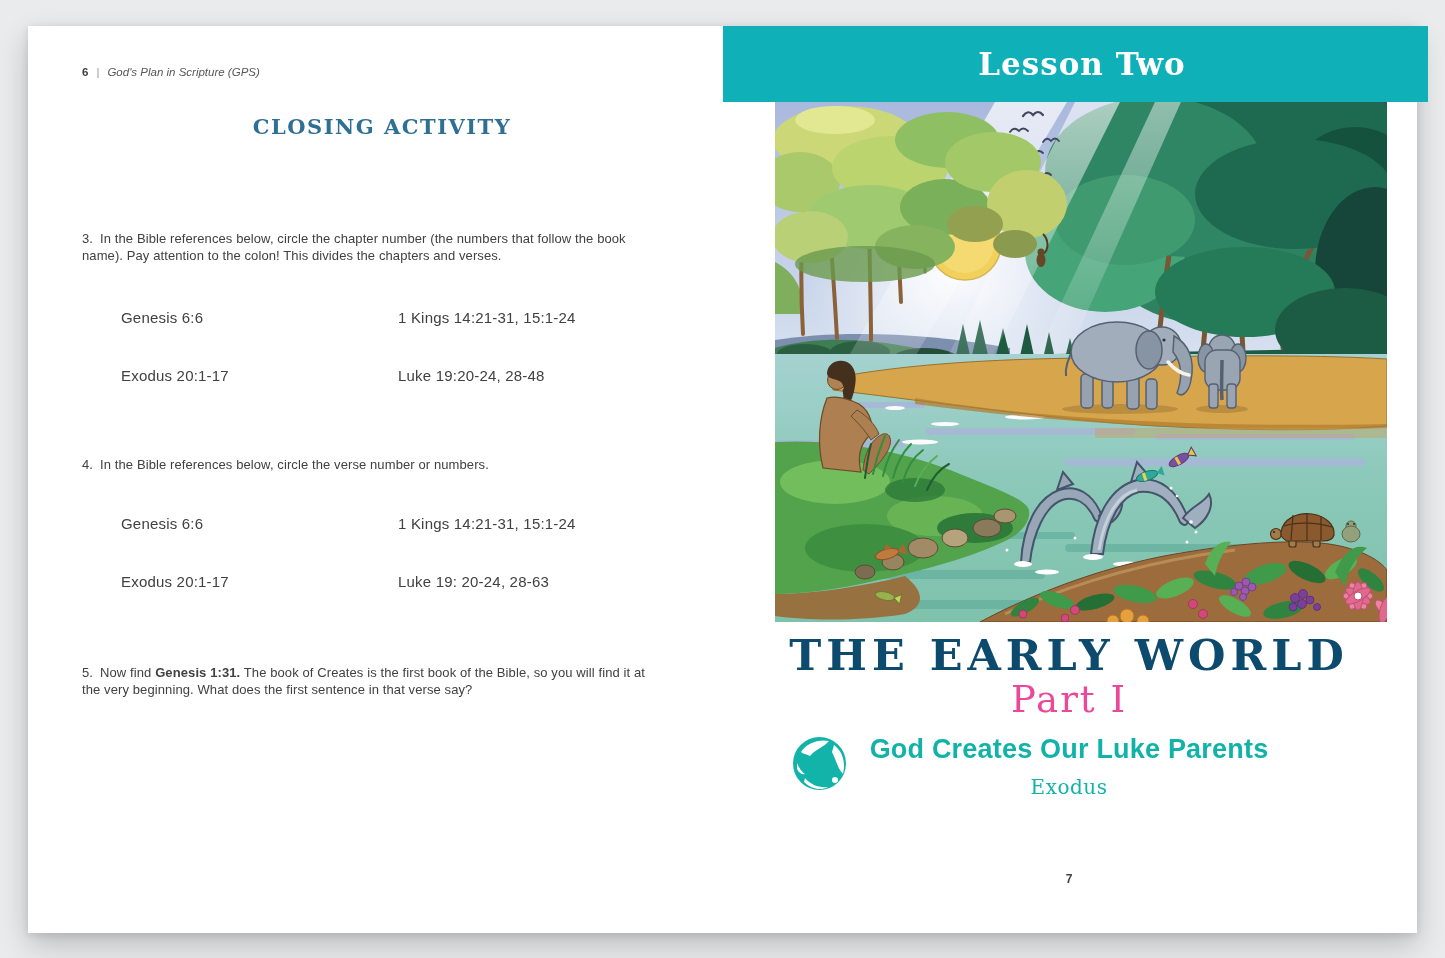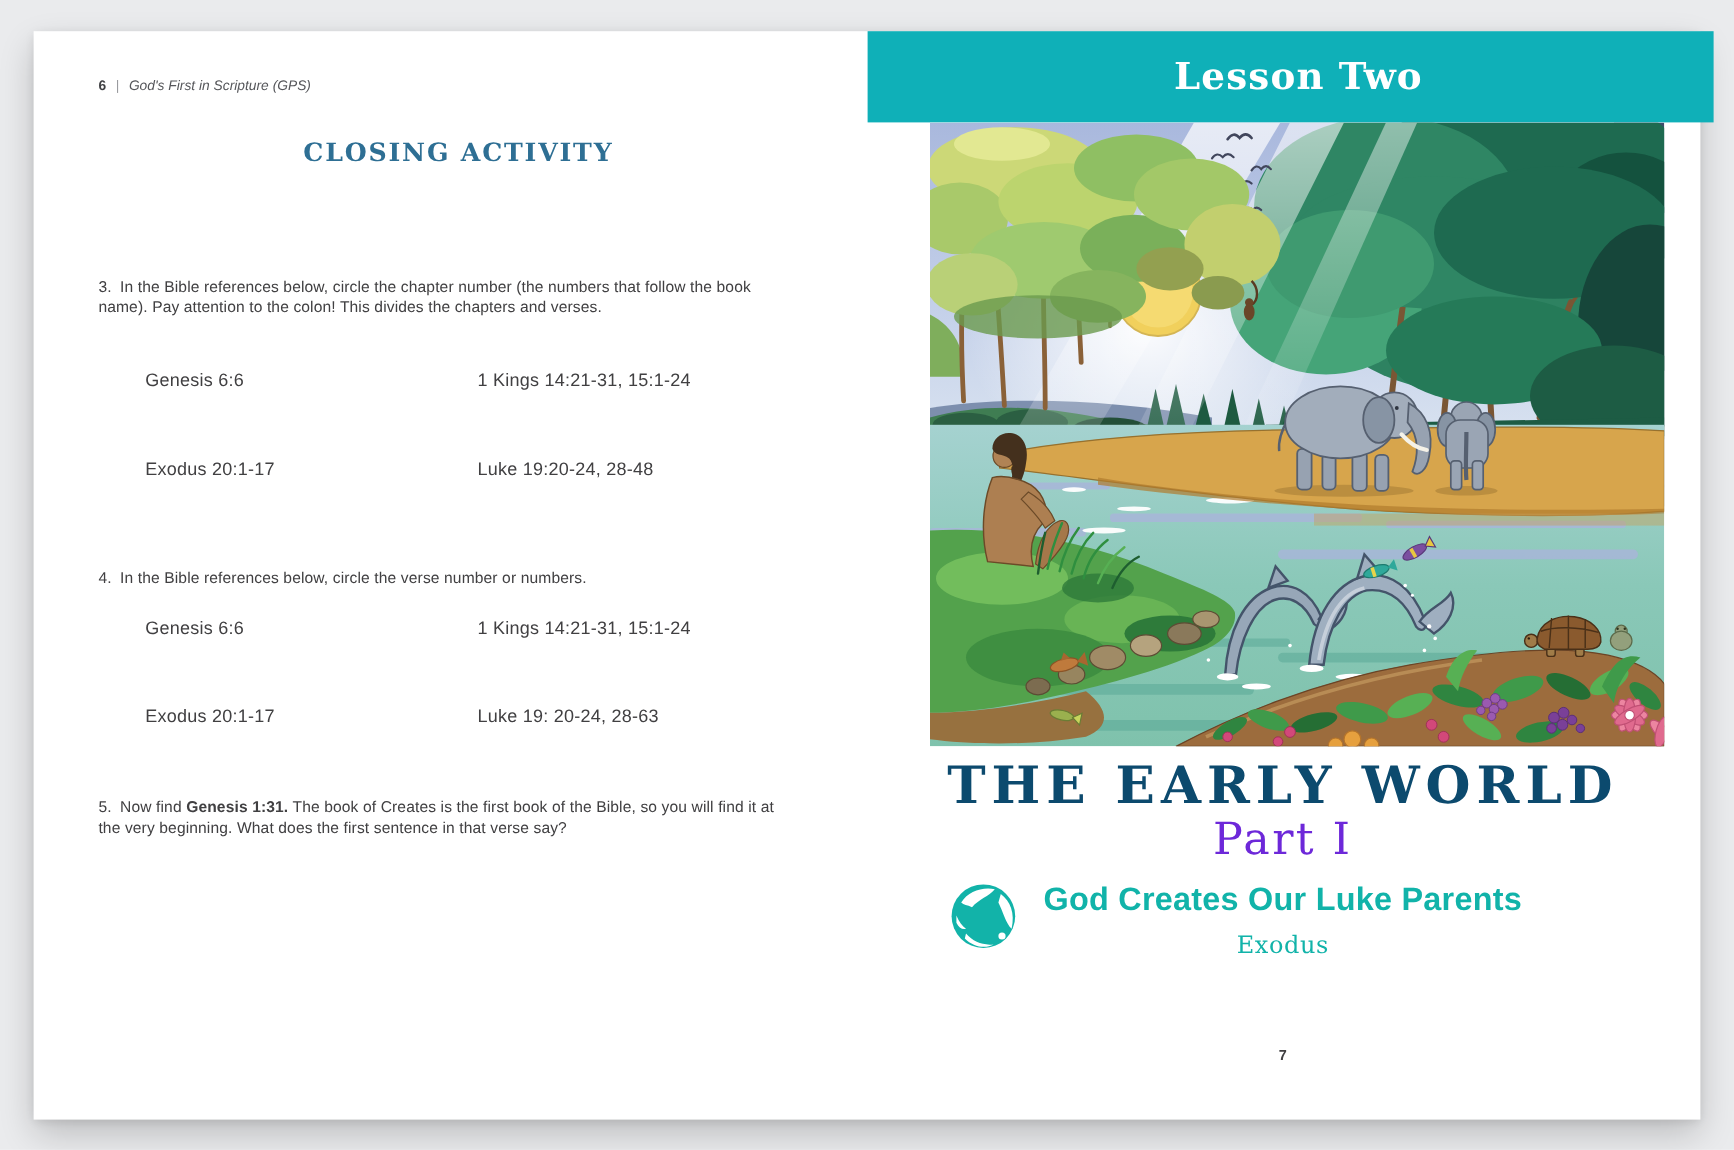--- a/index.html
+++ b/index.html
@@ -14,57 +14,57 @@
   .page-header .divider{position:static;margin:0 8px;color:#9a9b9f;}
   .page-header .book{position:static;font-style:italic;}
 
   .closing-title{left:64px;top:88px;width:580px;text-align:center;
     font-family:"DejaVu Serif",serif;font-weight:bold;font-size:21px;
     letter-spacing:1.5px;color:#2e6f94;}
 
   .question{left:54px;width:578px;font-size:13px;line-height:16.5px;color:#414042;letter-spacing:.1px;}
   .question .qnum{position:static;margin-right:7px;}
   .question span,.question b{position:static;}
-  .q3{top:205px;} .q4{top:431px;margin-top:17px;} .q5{top:639px;}
-
-  .refs{left:93px;display:grid;grid-template-columns:277px auto;row-gap:57px;
+  .q3{top:205px;} .q4{top:431px;} .q5{top:639px;}
+
+  .refs{left:93px;display:grid;grid-template-columns:277px auto;row-gap:41px;
     font-size:15px;color:#414042;letter-spacing:.2px;}
   .refs span{position:static;white-space:nowrap;}
   .refs3{top:283px;} .refs4{top:489px;}
 
   
   .lesson-banner{left:695px;top:0;width:692px;height:76px;background:#0fb0b8;
     display:flex;align-items:center;justify-content:center;padding-left:13px;}
   .lesson-banner span{position:static;font-family:"DejaVu Serif",serif;font-weight:bold;
     font-size:31px;color:#ffffff;letter-spacing:1px;}
 
   .illustration{left:747px;top:76px;width:612px;height:520px;overflow:hidden;}
   .illustration svg{position:static;display:block;}
 
   .unit-title{left:695px;top:604px;width:692px;text-align:center;
     font-family:"DejaVu Serif",serif;font-weight:bold;font-size:43px;
     letter-spacing:5px;color:#0c4a6e;white-space:nowrap;}
   .unit-part{left:695px;top:652px;width:692px;text-align:center;
-    font-family:"DejaVu Serif",serif;font-size:37px;letter-spacing:2px;color:#6d28d9;}
+    font-family:"DejaVu Serif",serif;font-size:37px;letter-spacing:2px;color:#ec4899;}
 
   .globe{left:763px;top:709px;width:57px;height:57px;}
   .lesson-title{left:695px;top:708px;width:692px;text-align:center;
     font-weight:bold;font-size:27px;color:#11b3a9;letter-spacing:.2px;}
   .scripture{left:695px;top:749px;width:692px;text-align:center;
     font-family:"DejaVu Serif",serif;font-size:20px;color:#11b3a9;letter-spacing:.5px;}
   .pagenum{left:695px;top:846px;width:692px;text-align:center;
     font-weight:bold;font-size:12px;color:#414042;}
 </style>
 </head>
 <body>
 
 <div class="sheet">
 
   <div class="page-header">
-    <span class="num">6</span><span class="divider">|</span><span class="book">God's First in Scripture (GPS)</span>
+    <span class="num">6</span><span class="divider">|</span><span class="book">God's Plan in Scripture (GPS)</span>
   </div>
 
   <div class="closing-title">CLOSING ACTIVITY</div>
 
   <div class="question q3">
     <span class="qnum">3.</span><span>In the Bible references below, circle the chapter number (the numbers that follow the book name).  Pay attention to the colon!  This divides the chapters and verses.</span>
   </div>
 
   <div class="refs refs3">
     <span>Genesis 6:6</span>

